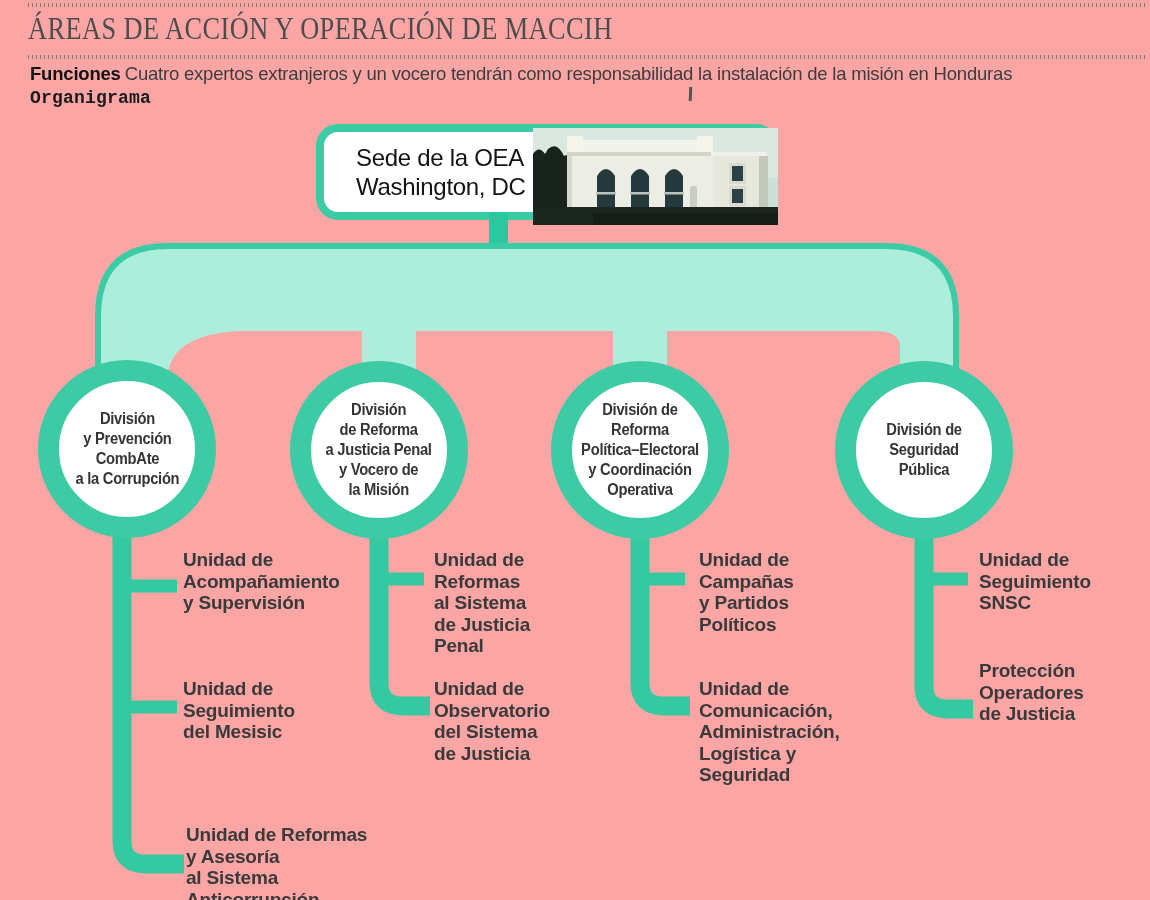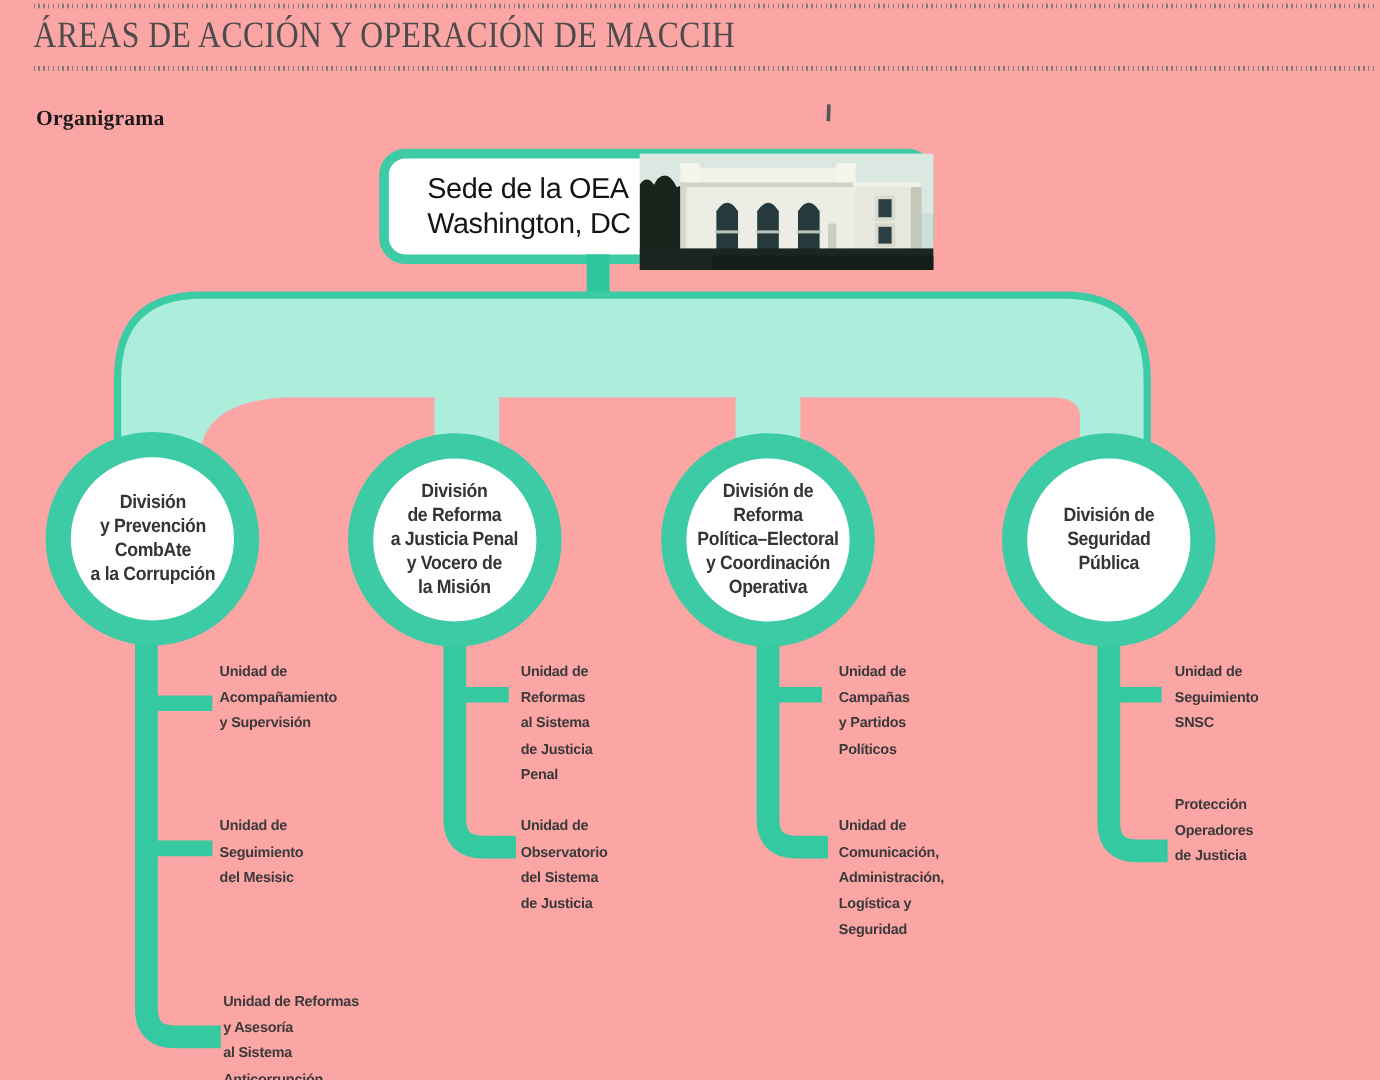--- a/index.html
+++ b/index.html
@@ -19,21 +19,21 @@
     font-family:"Liberation Serif",serif;font-size:31px;font-weight:500;
     color:#4c4c4c;letter-spacing:.5px;white-space:nowrap;
     transform:scaleX(.85);transform-origin:left center;
   }
   .funciones{
     position:absolute;left:30px;top:63px;font-size:18.5px;color:#3c3c3c;
     white-space:nowrap;letter-spacing:-.2px;
   }
   .funciones b{color:#111;margin-right:4px;}
   .organigrama{
-    position:absolute;left:30px;top:88px;font-family:Liberation Serif, serif;
+    position:absolute;left:30px;top:88px;font-family:Liberation Mono, monospace;
     font-size:18px;font-weight:bold;color:#1a1a1a;letter-spacing:.2px;
   }
   
   .root-box{
     position:absolute;left:316px;top:124px;width:462px;height:96px;
     border:8px solid #3ccba4;border-radius:22px;background:#fff;
     box-sizing:border-box;display:flex;align-items:center;
   }
   .root-label{
     margin-left:32px;font-size:24px;font-weight:normal;color:#141414;
@@ -58,41 +58,42 @@
   .c2{left:290px;top:361px;}
   .c3{left:551px;top:361px;}
   .c4{left:835px;top:361px;}
   .circle-label{
     font-size:16px;font-weight:bold;color:#343434;line-height:20px;
     text-align:center;white-space:pre-line;letter-spacing:-.3px;
     transform:scaleX(.92);transform-origin:center;
   }
   
   .unit{
-    position:absolute;font-size:12px;font-weight:bold;color:#3a3a3a;
+    position:absolute;font-size:19px;font-weight:bold;color:#3a3a3a;
     line-height:21.5px;white-space:pre-line;letter-spacing:-.2px;z-index:2;
   }
   .u11{left:183px;top:549px;}
   .u12{left:183px;top:678px;}
   .u13{left:186px;top:812px;margin-top:12px;}
   .u21{left:434px;top:549px;}
   .u22{left:434px;top:678px;}
   .u31{left:699px;top:549px;}
   .u32{left:699px;top:678px;}
   .u41{left:979px;top:549px;}
   .u42{left:979px;top:660px;}
 </style>
 </head>
 <body>
 
 <div class="canvas">
 
   <div class="rule rule-top"></div>
   <div class="title">ÁREAS DE ACCIÓN Y OPERACIÓN DE MACCIH</div>
   <div class="rule rule-mid"></div>
+  <div class="funciones"><b>Funciones</b><span>Cuatro expertos extranjeros y un vocero tendrán como responsabilidad la instalación de la misión en Honduras</span></div>
   <div class="organigrama">Organigrama</div>
 
   <div class="flagpole"></div>
 
   <svg class="connectors" width="1150" height="900" viewBox="0 0 1150 900" aria-hidden="true">
 
     <rect x="489" y="212" width="19" height="38" fill="#2cc79e"></rect>
 
     <path d="M98,381 L98,316 Q98,246 168,246 L886,246 Q956,246 956,316 L956,381
              L900,381 L900,345 Q898,331 876,331 L667,331 L667,381 L613,381 L613,331

